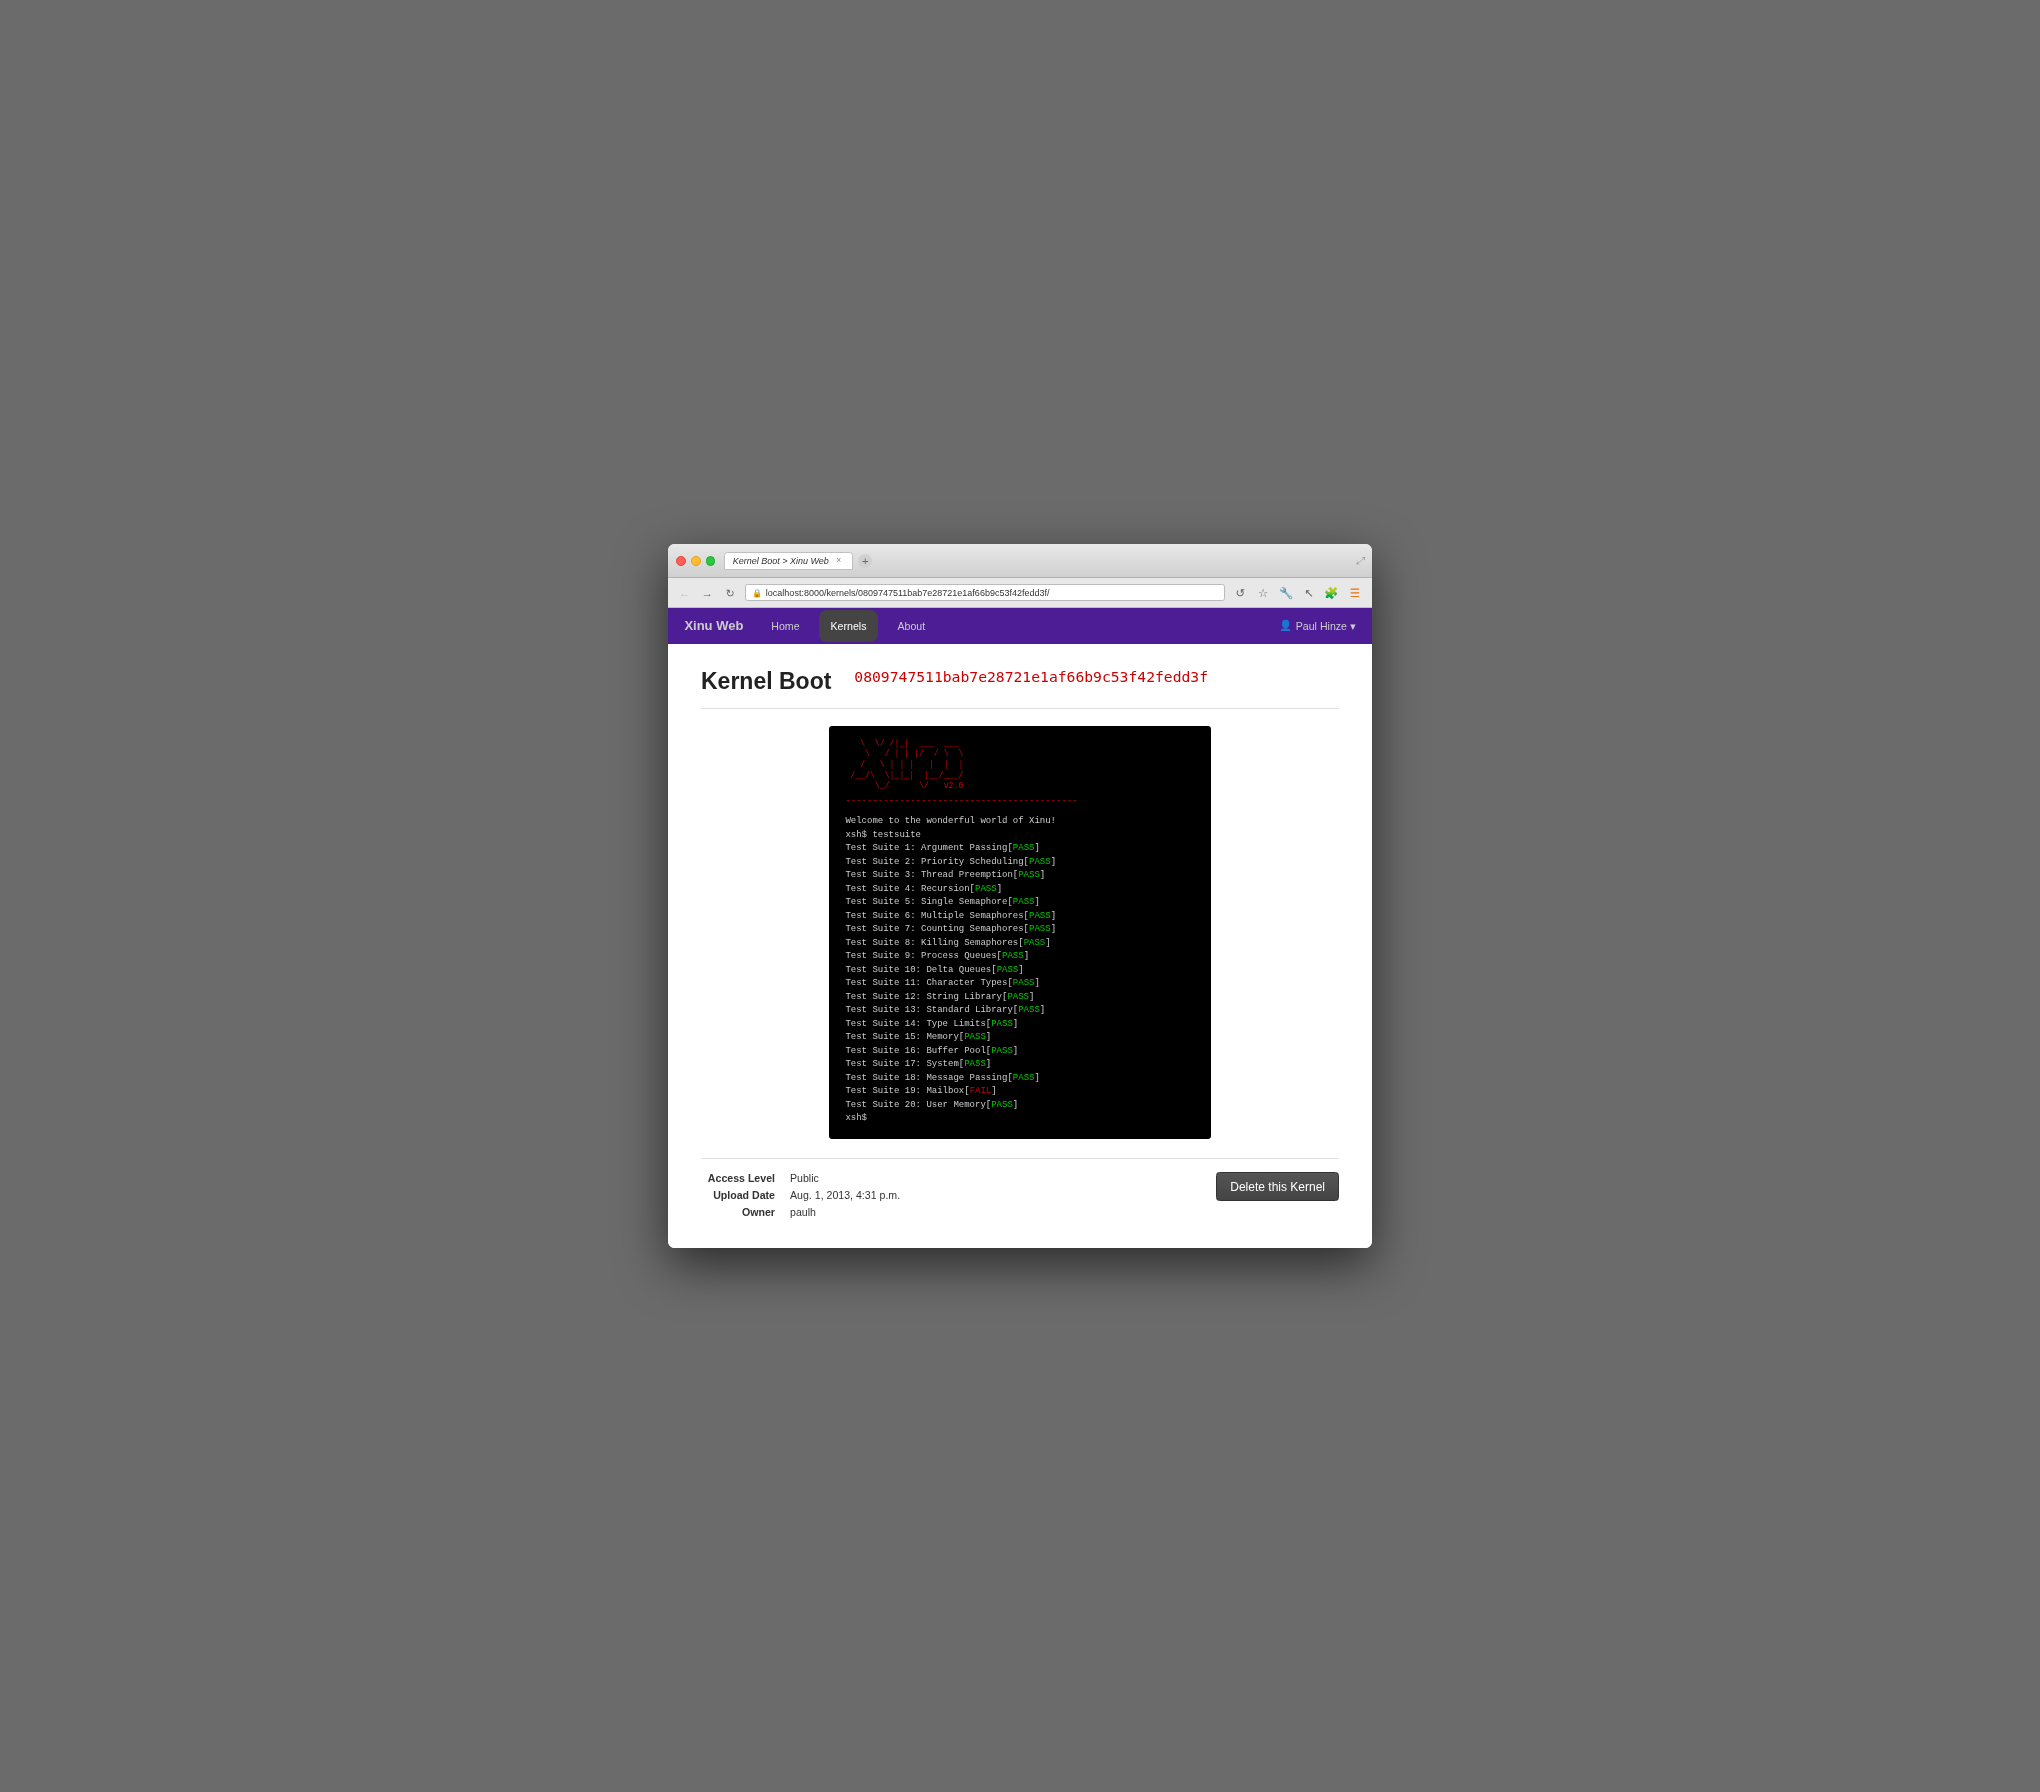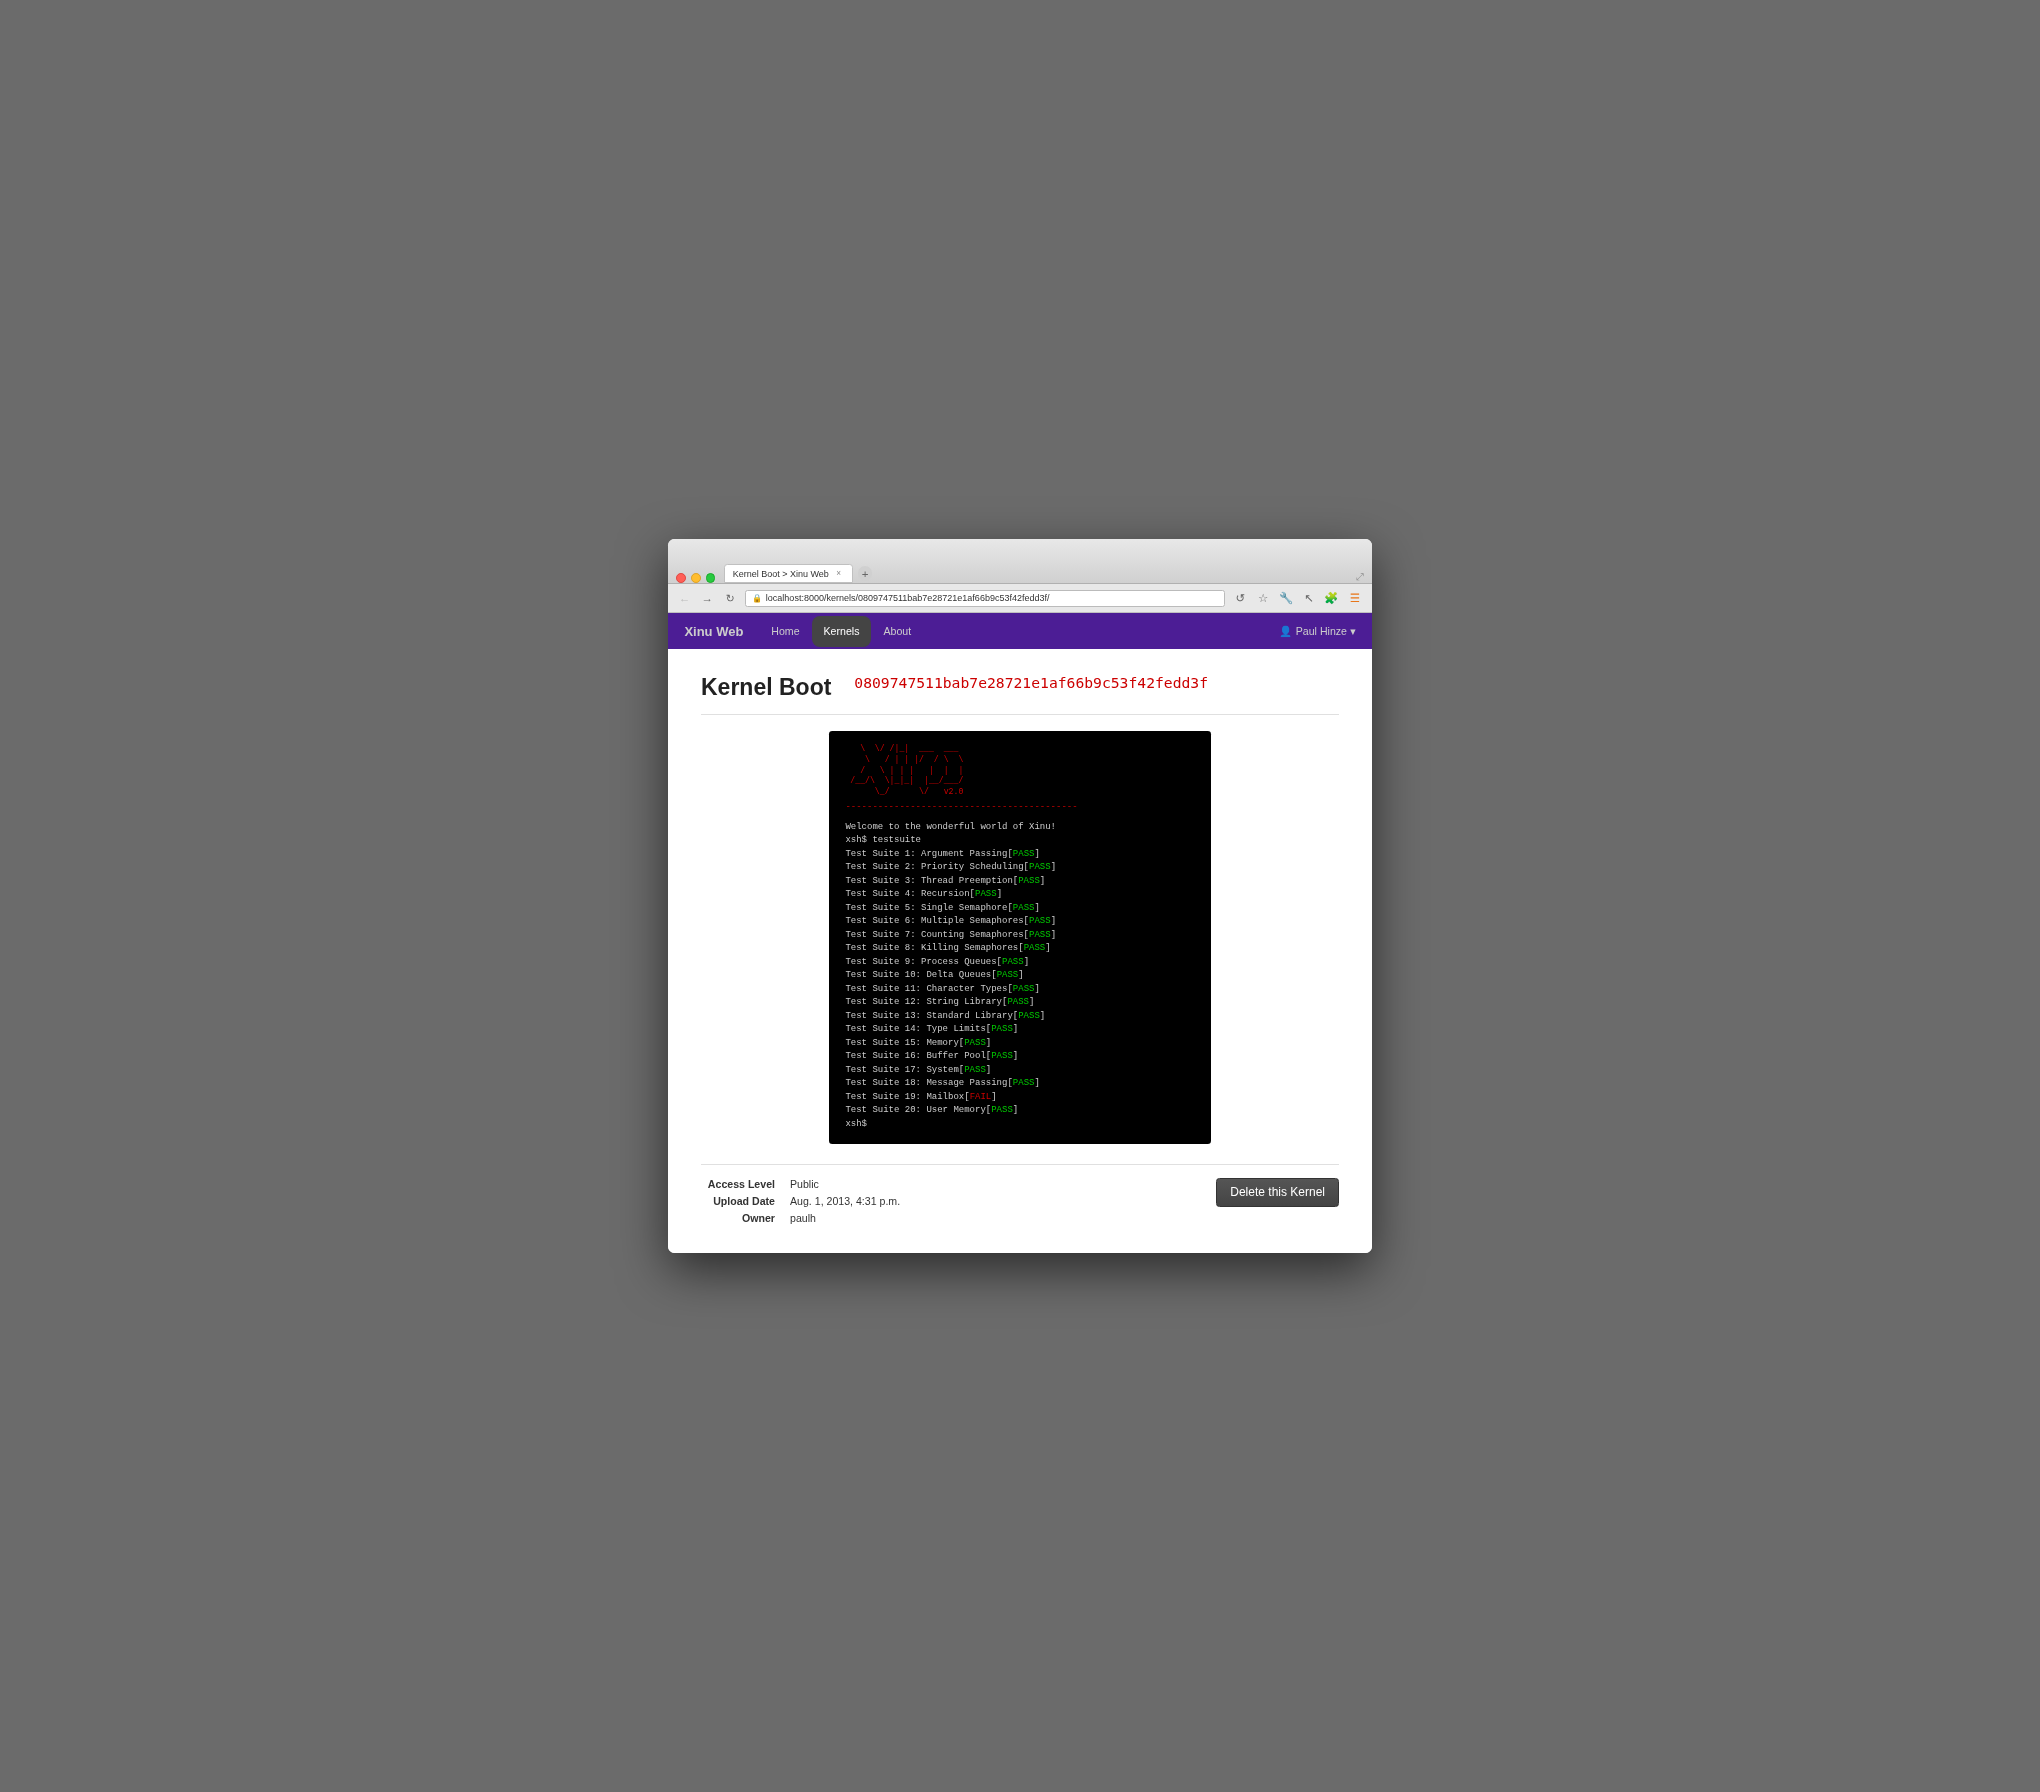--- a/index.html
+++ b/index.html
@@ -16,26 +16,27 @@
       width: 704px;
       background: #fff;
       border-radius: 6.5px;
       box-shadow: 0 16.4px 49px rgba(0,0,0,0.6);
       overflow: hidden;
     }
 
     
     .title-bar {
       background: linear-gradient(to bottom, #e8e8e8, #d0d0d0);
-      height: 45px;
-      display: flex;
-      align-items: flex-end;
+      height: 34px;
+      display: flex;
+      align-items: center;
       padding: 0 8.2px;
       border-bottom: 0.8px solid #b0b0b0;
       position: relative;
+      font-style: italic;
     }
     .traffic-lights {
       display: flex;
       gap: 4.9px;
       align-items: center;
     }
     .traffic-light {
       width: 9.8px;
       height: 9.8px;
       border-radius: 50%;
@@ -163,21 +164,21 @@
       height: 36px;
     }
     .site-brand {
       color: #ccc;
       font-size: 13px;
       font-weight: bold;
       margin-right: 16.4px;
     }
     .nav-links {
       display: flex;
-      gap: 1px;
+      gap: 8px;
       flex: 1;
     }
     .nav-link {
       color: #ccc;
       font-size: 10.6px;
       padding: 9.8px 11.5px;
       cursor: pointer;
       text-decoration: none;
       display: flex;
       align-items: center;

